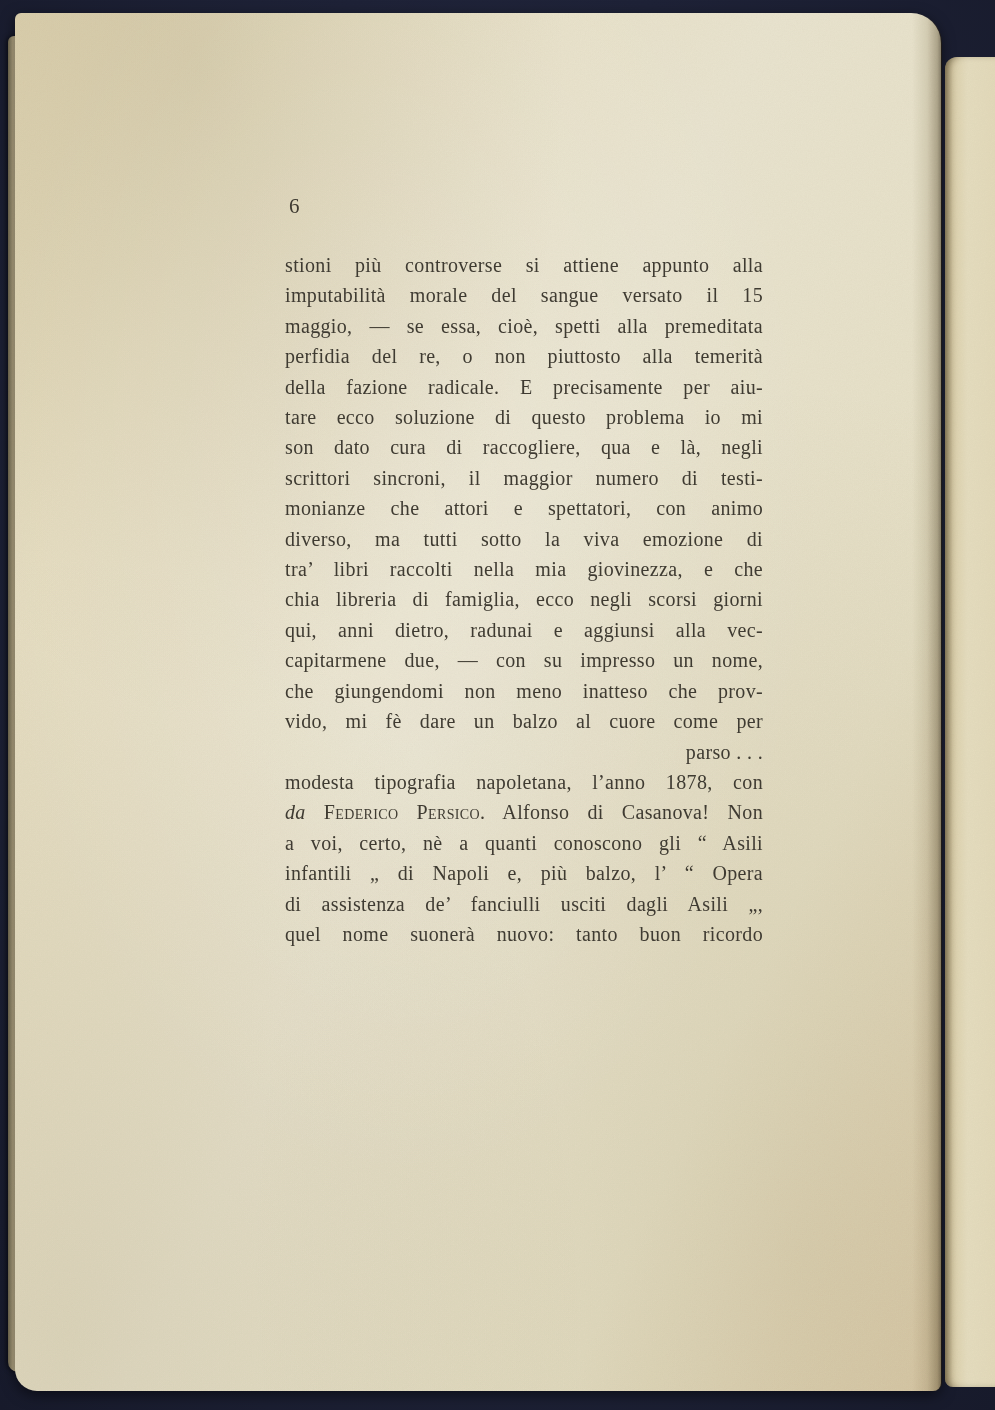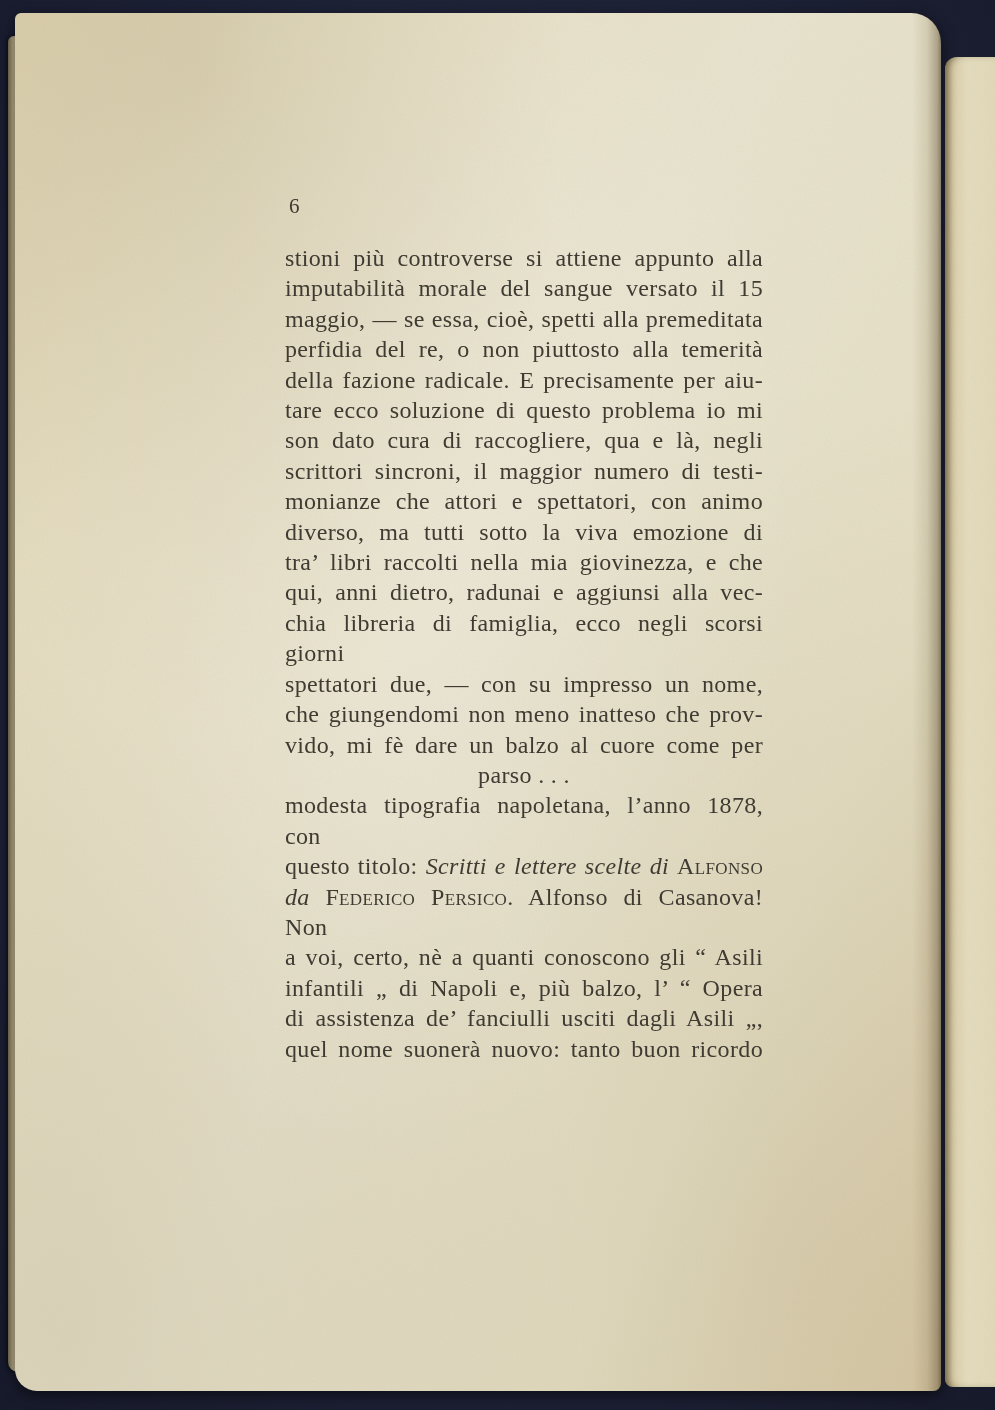--- a/index.html
+++ b/index.html
@@ -60,28 +60,28 @@
   }
   .page-number {
     position: absolute;
     left: 274px; top: 181px;
     font-size: 21px;
     color: #403c33;
     letter-spacing: 0.5px;
   }
   .text-block {
     position: absolute;
-    left: 270px; top: 230px;
+    left: 270px; top: 237px;
     width: 478px;
-    font-size: 24px;
+    font-size: 20px;
     line-height: 30.4px;
     color: #403c33;
     letter-spacing: 0.35px;
   }
-  .line { text-align: center; white-space: nowrap; }
+  .line { text-align: right; white-space: nowrap; }
   .line.just {
     white-space: normal;
     text-align: justify;
     text-align-last: justify;
   }
   .line.indent { text-indent: 26px; }
   .it { font-style: italic; }
   .sc { font-variant: small-caps; }
   .grain {
     position: absolute;
@@ -106,28 +106,27 @@
         <div class="line just"><span>imputabilità morale del sangue versato il 15</span></div>
         <div class="line just"><span>maggio, — se essa, cioè, spetti alla premeditata</span></div>
         <div class="line just"><span>perfidia del re, o non piuttosto alla temerità</span></div>
         <div class="line just"><span>della fazione radicale. E precisamente per aiu-</span></div>
         <div class="line just"><span>tare ecco soluzione di questo problema io mi</span></div>
         <div class="line just"><span>son dato cura di raccogliere, qua e là, negli</span></div>
         <div class="line just"><span>scrittori sincroni, il maggior numero di testi-</span></div>
         <div class="line just"><span>monianze che attori e spettatori, con animo</span></div>
         <div class="line just"><span>diverso, ma tutti sotto la viva emozione di</span></div>
         <div class="line just"><span>tra’ libri raccolti nella mia giovinezza, e che</span></div>
+        <div class="line just"><span>chia libreria di famiglia, ecco negli scorsi giorni</span></div>
         <div class="line just"><span>qui, anni dietro, radunai e aggiunsi alla vec-</span></div>
-        <div class="line just"><span>chia libreria di famiglia, ecco negli scorsi giorni</span></div>
-        <div class="line just"><span>spettatori due, — con su impresso un nome,</span></div>
+        <div class="line just"><span>capitarmene due, — con su impresso un nome,</span></div>
         <div class="line just"><span>che giungendomi non meno inatteso che prov-</span></div>
         <div class="line just"><span>vido, mi fè dare un balzo al cuore come per</span></div>
         <div class="line"><span>parso . . .</span></div>
         <div class="line just"><span>modesta tipografia napoletana, l’anno 1878, con</span></div>
-        <div class="line just"><span>questo titolo: </span><span class="it">Scritti e lettere scelte di</span><span> </span><span class="sc">Alfonso</span></div>
         <div class="line just"><span class="it">da</span><span> </span><span class="sc">Federico Persico</span><span>. Alfonso di Casanova! Non</span></div>
         <div class="line just"><span>a voi, certo, nè a quanti conoscono gli “ Asili</span></div>
         <div class="line just"><span>infantili „ di Napoli e, più balzo, l’ “ Opera</span></div>
         <div class="line just"><span>di assistenza de’ fanciulli usciti dagli Asili „,</span></div>
         <div class="line just"><span>quel nome suonerà nuovo: tanto buon ricordo</span></div>
       </div>
     <div class="gutter"></div>
   </div>
 
   <div class="page-next"></div>

